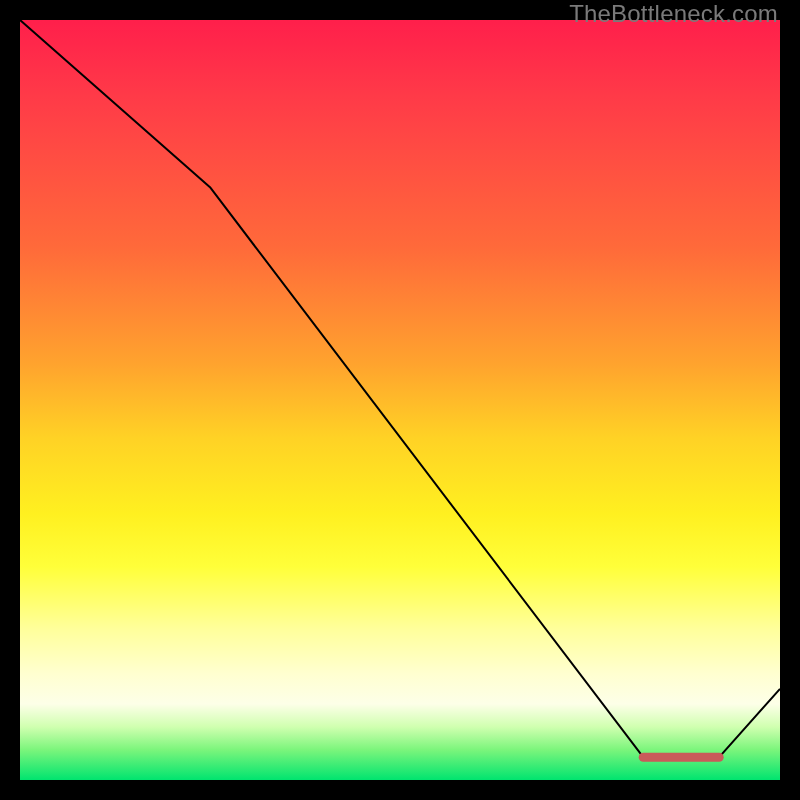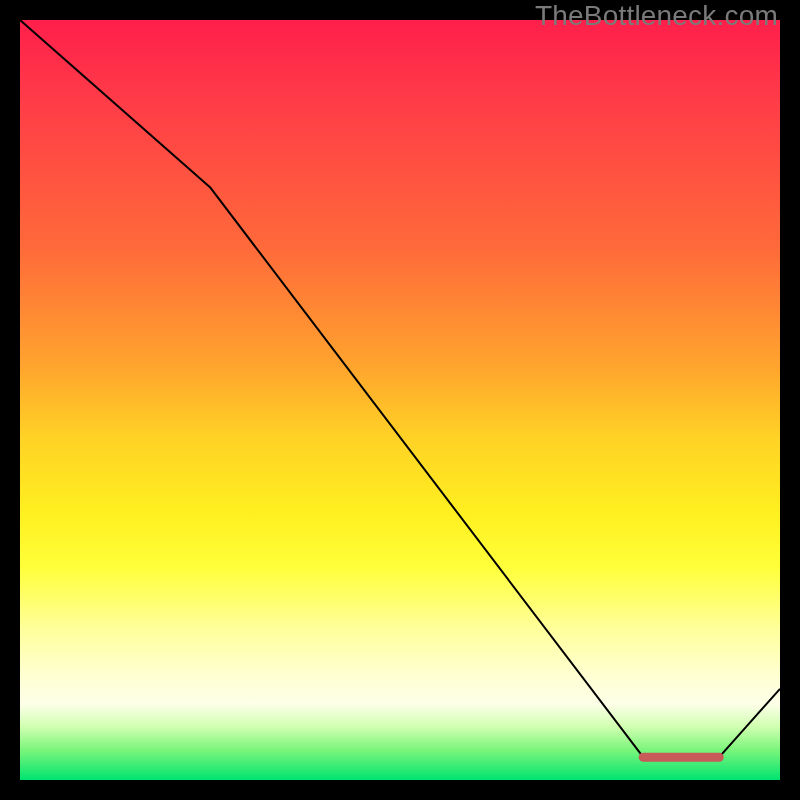--- a/index.html
+++ b/index.html
@@ -39,21 +39,21 @@
       #d0ffb0 93%,
       #7cf57c 96%,
       #00e46f 100%
     );
   }
   .watermark {
     position: absolute;
     top: 0px;
     right: 22px;
     color: #7a7a7a;
-    font-size: 28px;
+    font-size: 24px;
     letter-spacing: 0.2px;
     user-select: none;
     text-align: center;
   }
   svg.overlay {
     position: absolute;
     left: 20px;
     top: 20px;
     width: 760px;
     height: 760px;

